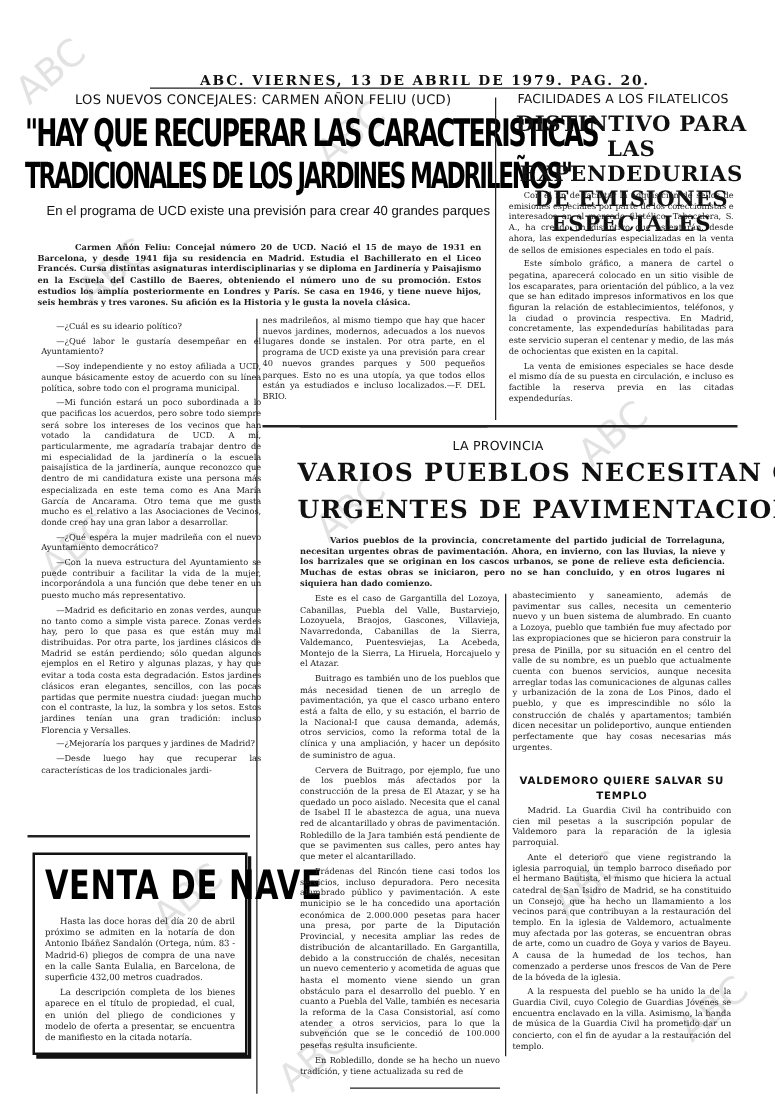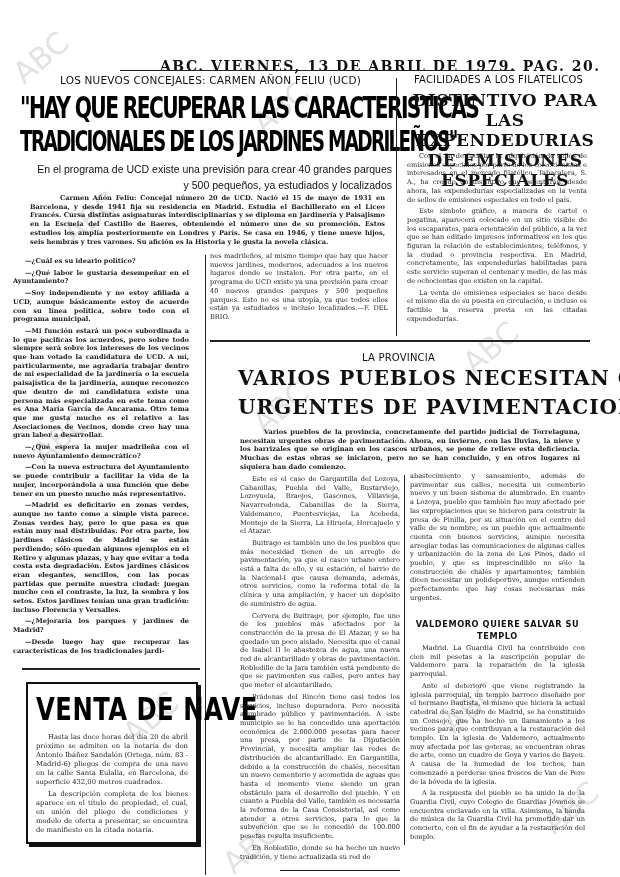--- a/index.html
+++ b/index.html
@@ -1,19 +1,19 @@
 <!DOCTYPE html>
 <html><head>
 <meta charset="utf-8">
 <style>
   * { margin:0; padding:0; box-sizing:border-box; }
   html, body { width:620px; height:877px; background:#fff; overflow:hidden; }
   body { position:relative; font-family:"DejaVu Serif", serif; color:#111; }
   .abs { position:absolute; }
-  .masthead { left:160px; top:58px; width:300px; font-size:14px; font-weight:bold; letter-spacing:1.5px; white-space:nowrap; }
+  .masthead { left:160px; top:58px; width:300px; font-size:11px; font-weight:bold; letter-spacing:1.5px; white-space:nowrap; }
   .topline { left:120px; top:70px; width:395px; height:1px; background:#222; }
   .kicker { font-family:"DejaVu Sans", sans-serif; font-size:10.5px; letter-spacing:0.2px; white-space:nowrap; }
   .hl1 { font-family:"DejaVu Sans Condensed","DejaVu Sans", sans-serif; font-weight:900; font-stretch:condensed; color:#000; }
   .deck { font-family:Liberation Sans, sans-serif; font-size:10.5px; text-align:right; line-height:16px; }
   .body { font-size:6.6px; line-height:8.7px; text-align:justify; color:#222; }
   .body p { text-indent:12px; margin-bottom:3px; }
   .bio { font-weight:bold; }
   .vline { width:1px; background:#222; }
   .hline { height:2px; background:#222; }
   .serifhead { font-family:"DejaVu Serif", serif; font-weight:bold; text-align:center; letter-spacing:0.5px; }
@@ -35,25 +35,24 @@
 <div class="abs watermark" style="left:220px;top:830px;">ABC</div>
 
 <div class="abs masthead">ABC. VIERNES, 13 DE ABRIL DE 1979. PAG. 20.</div>
 <div class="abs topline"></div>
 
 <div class="abs kicker" style="left:60px;top:74px;">LOS NUEVOS CONCEJALES: CARMEN AÑON FELIU (UCD)</div>
 <div class="abs hl1" style="left:20px;top:90px;font-size:22.5px;letter-spacing:-1.6px;white-space:nowrap;transform:scaleY(1.35);transform-origin:top left;">"HAY QUE RECUPERAR LAS CARACTERISTICAS</div>
 <div class="abs hl1" style="left:20px;top:124px;font-size:20.5px;letter-spacing:-1.7px;white-space:nowrap;transform:scaleY(1.4);transform-origin:top left;">TRADICIONALES DE LOS JARDINES MADRILEÑOS"</div>
 <div class="abs deck" style="left:14px;top:161px;width:378px;">
   <div>En el programa de UCD existe una previsión para crear 40 grandes parques</div>
-  <div>y 500 pequeños, ya estudiados y localizados</div>
 </div>
 <div class="abs body bio" style="left:30px;top:194px;width:355px;text-indent:30px;">Carmen Añón Feliu: Concejal número 20 de UCD. Nació el 15 de mayo de 1931 en Barcelona, y desde 1941 fija su residencia en Madrid. Estudia el Bachillerato en el Liceo Francés. Cursa distintas asignaturas interdisciplinarias y se diploma en Jardinería y Paisajismo en la Escuela del Castillo de Baeres, obteniendo el número uno de su promoción. Estos estudios los amplía posteriormente en Londres y París. Se casa en 1946, y tiene nueve hijos, seis hembras y tres varones. Su afición es la Historia y le gusta la novela clásica.</div>
 
-<div class="abs body" style="left:13px;top:257px;width:176px;font-weight:bold;">
+<div class="abs body" style="left:33px;top:257px;width:176px;">
   <p>—¿Cuál es su ideario político?</p>
   <p>—¿Qué labor le gustaría desempeñar en el Ayuntamiento?</p>
   <p>—Soy independiente y no estoy afiliada a UCD, aunque básicamente estoy de acuerdo con su línea política, sobre todo con el programa municipal.</p>
   <p>—Mi función estará un poco subordinada a lo que pacificas los acuerdos, pero sobre todo siempre será sobre los intereses de los vecinos que han votado la candidatura de UCD. A mí, particularmente, me agradaría trabajar dentro de mi especialidad de la jardinería o la escuela paisajística de la jardinería, aunque reconozco que dentro de mi candidatura existe una persona más especializada en este tema como es Ana María García de Ancarama. Otro tema que me gusta mucho es el relativo a las Asociaciones de Vecinos, donde creo hay una gran labor a desarrollar.</p>
   <p>—¿Qué espera la mujer madrileña con el nuevo Ayuntamiento democrático?</p>
   <p>—Con la nueva estructura del Ayuntamiento se puede contribuir a facilitar la vida de la mujer, incorporándola a una función que debe tener en un puesto mucho más representativo.</p>
   <p>—Madrid es deficitario en zonas verdes, aunque no tanto como a simple vista parece. Zonas verdes hay, pero lo que pasa es que están muy mal distribuidas. Por otra parte, los jardines clásicos de Madrid se están perdiendo; sólo quedan algunos ejemplos en el Retiro y algunas plazas, y hay que evitar a toda costa esta degradación. Estos jardines clásicos eran elegantes, sencillos, con las pocas partidas que permite nuestra ciudad: juegan mucho con el contraste, la luz, la sombra y los setos. Estos jardines tenían una gran tradición: incluso Florencia y Versalles.</p>
   <p>—¿Mejoraría los parques y jardines de Madrid?</p>
   <p>—Desde luego hay que recuperar las características de los tradicionales jardi-</p>
 </div>

